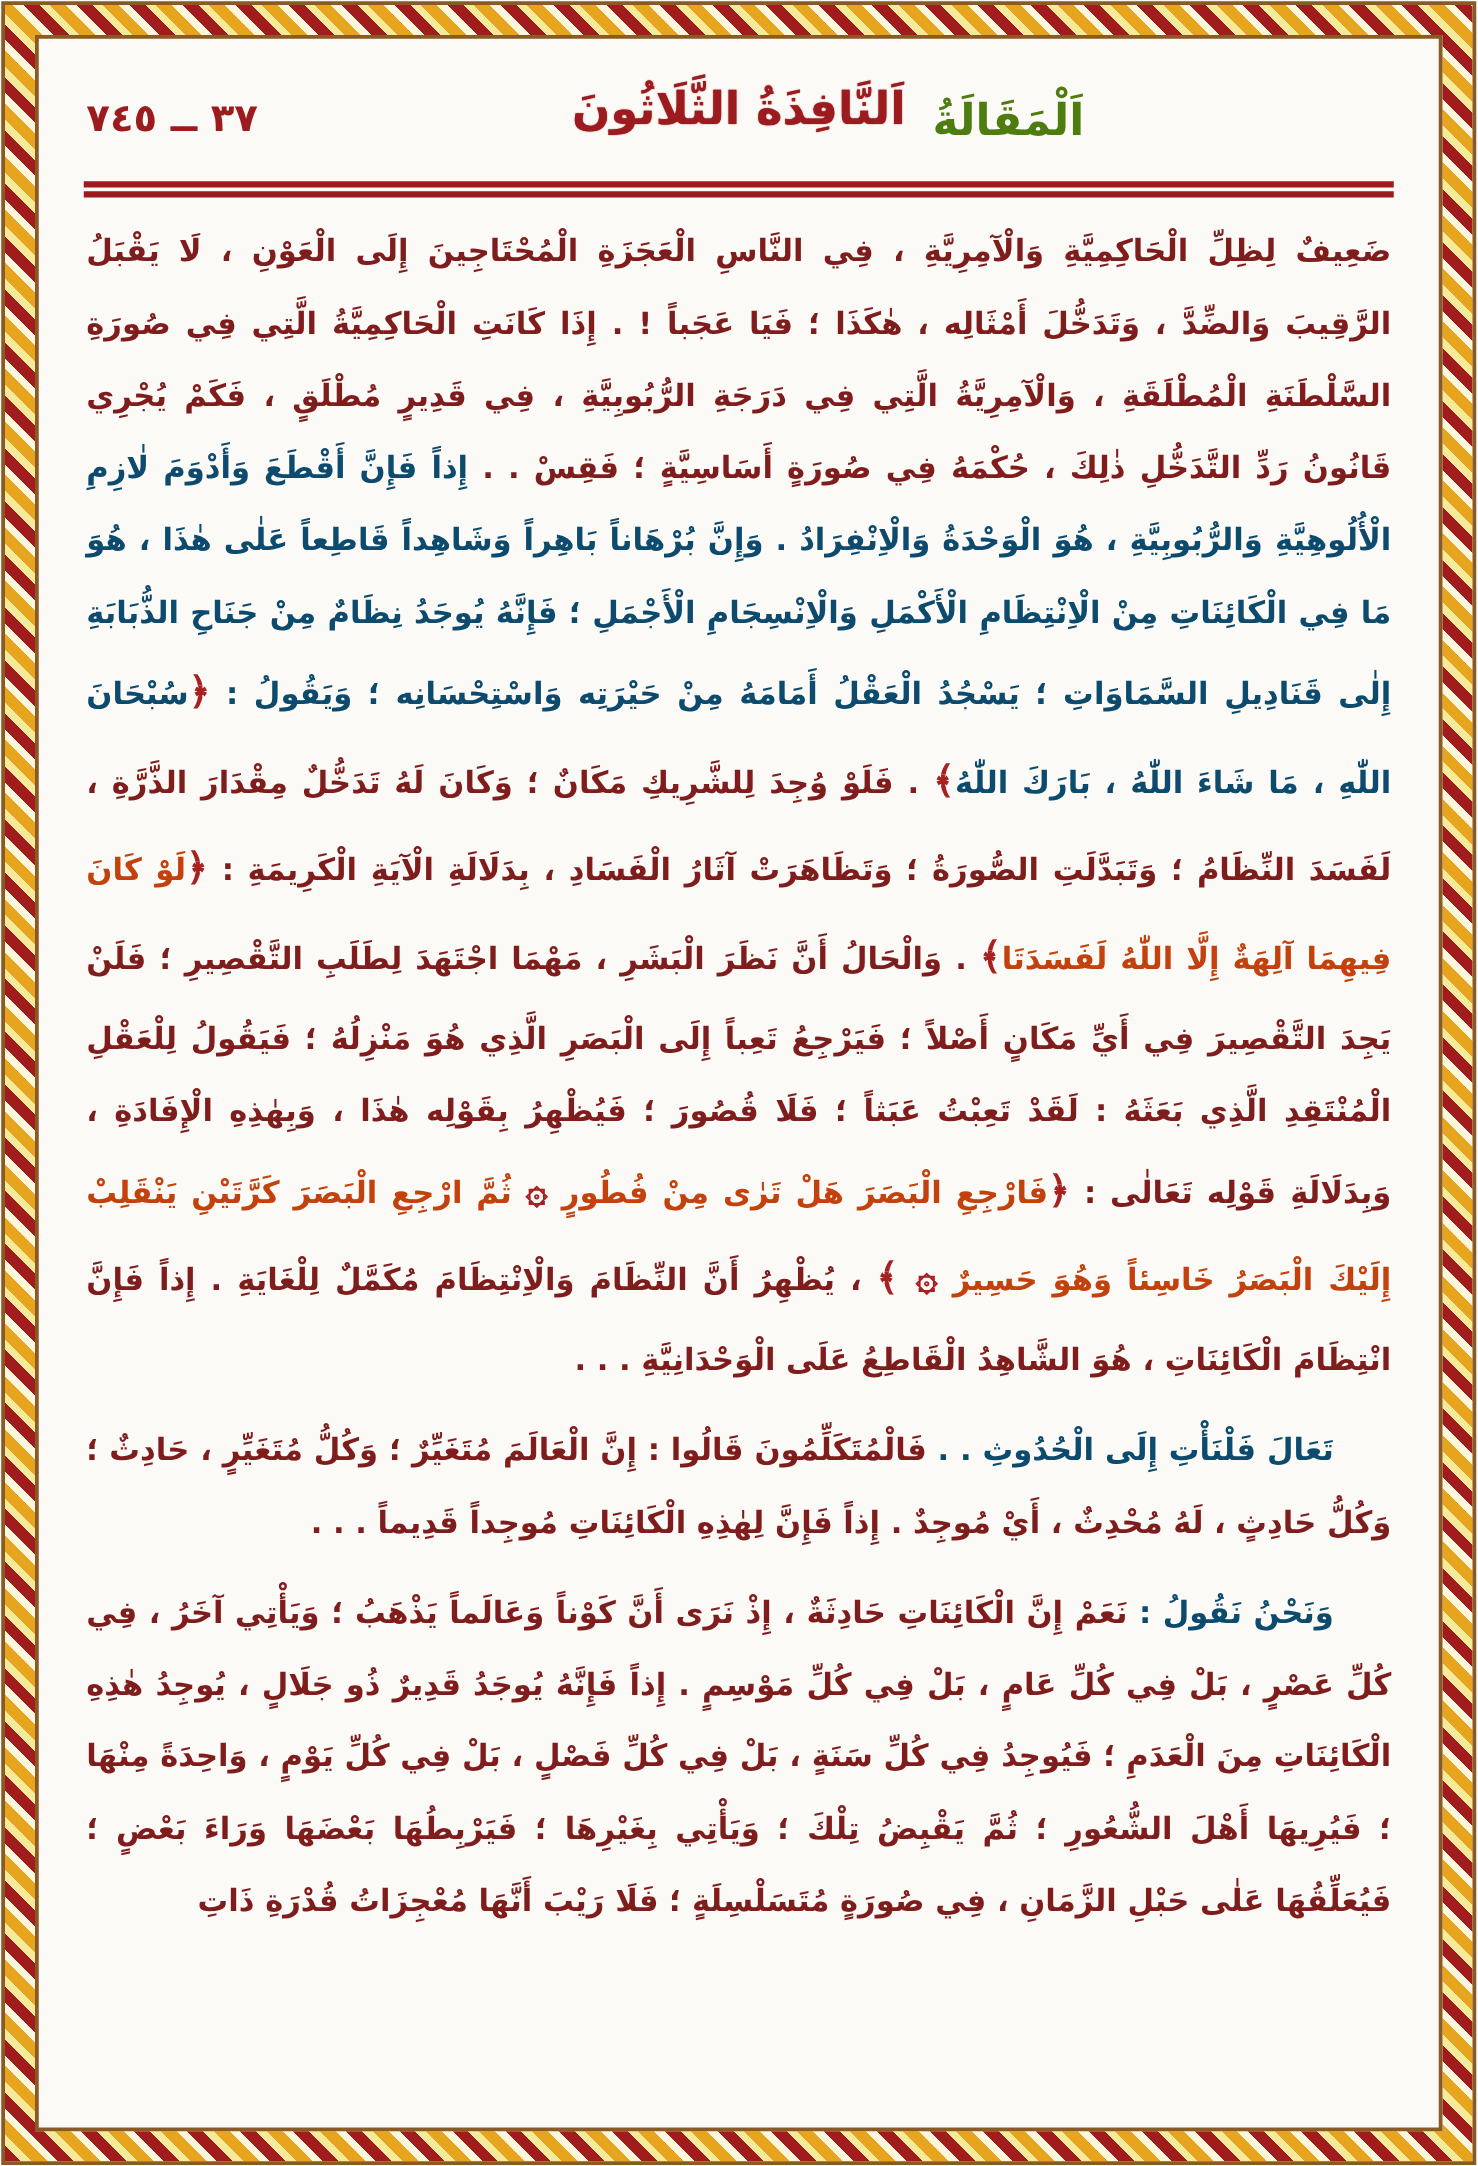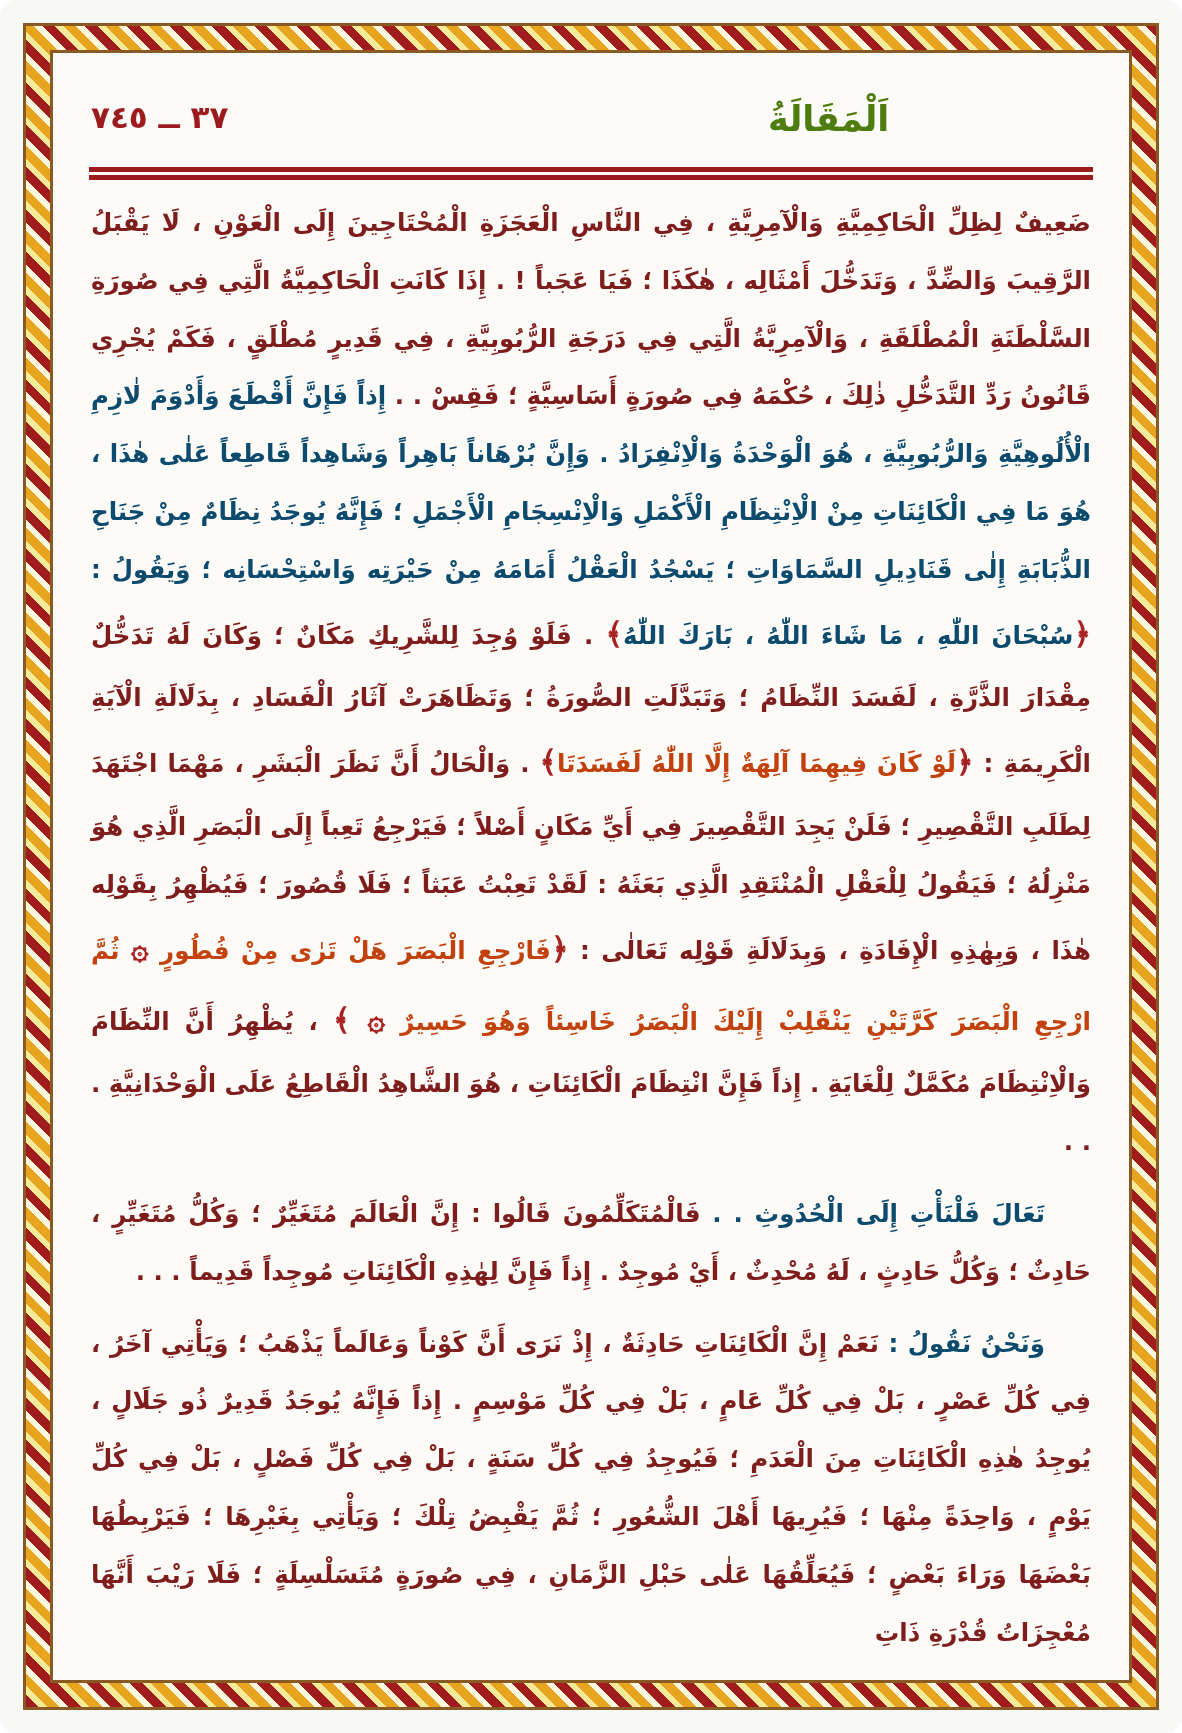--- a/index.html
+++ b/index.html
@@ -1,18 +1,18 @@
 <!DOCTYPE html>
 <html lang="ar" dir="rtl"><head>
 <meta charset="utf-8">
 <style>
   html,body{margin:0;padding:0;background:#ffffff;}
   .sheet{
     width:1182px;height:1733px;box-sizing:border-box;
-    background:#f8f8f6;padding:23px;
+    background:#f8f8f6;padding:1px;
     font-family:"DejaVu Sans",sans-serif;
     border-radius:16px;
   }
   .frame{
     height:100%;box-sizing:border-box;
     border:3px solid #8a5a25;
     padding:24px;
     background:
       repeating-linear-gradient(45deg,
         #a11d1d 0 9px,
@@ -69,20 +69,21 @@
 <body>
 
 <div class="sheet">
   <div class="frame">
     <div class="page">
 
       <div class="header">
         <div class="page-num">٣٧ ــ ٧٤٥</div>
         <div class="title-wrap">
           <span class="ghost-title">اَلْمَقَالَةُ</span>
+          <span class="page-title">اَلنَّافِذَةُ الثَّلَاثُونَ</span>
         </div>
       </div>
 
       <div class="rule"></div>
 
       <div class="body-text">
           <p class="para"><span class="seg-k">ضَعِيفٌ لِظِلِّ الْحَاكِمِيَّةِ وَالْآمِرِيَّةِ ، فِي النَّاسِ الْعَجَزَةِ الْمُحْتَاجِينَ إِلَى الْعَوْنِ ، لَا يَقْبَلُ الرَّقِيبَ وَالضِّدَّ ، وَتَدَخُّلَ أَمْثَالِه ، هٰكَذَا ؛ فَيَا عَجَباً ! . إِذَا كَانَتِ الْحَاكِمِيَّةُ الَّتِي فِي صُورَةِ السَّلْطَنَةِ الْمُطْلَقَةِ ، وَالْآمِرِيَّةُ الَّتِي فِي دَرَجَةِ الرُّبُوبِيَّةِ ، فِي قَدِيرٍ مُطْلَقٍ ، فَكَمْ يُجْرِي قَانُونُ رَدِّ التَّدَخُّلِ ذٰلِكَ ، حُكْمَهُ فِي صُورَةٍ أَسَاسِيَّةٍ ؛ فَقِسْ . . </span><span class="seg-r">إِذاً فَإِنَّ أَقْطَعَ وَأَدْوَمَ لٰازِمِ الْأُلُوهِيَّةِ وَالرُّبُوبِيَّةِ ، هُوَ الْوَحْدَةُ وَالْاِنْفِرَادُ . وَإِنَّ بُرْهَاناً بَاهِراً وَشَاهِداً قَاطِعاً عَلٰى هٰذَا ، هُوَ مَا فِي الْكَائِنَاتِ مِنْ الْاِنْتِظَامِ الْأَكْمَلِ وَالْاِنْسِجَامِ الْأَجْمَلِ ؛ فَإِنَّهُ يُوجَدُ نِظَامٌ مِنْ جَنَاحِ الذُّبَابَةِ إِلٰى قَنَادِيلِ السَّمَاوَاتِ ؛ يَسْجُدُ الْعَقْلُ أَمَامَهُ مِنْ حَيْرَتِه وَاسْتِحْسَانِه ؛ وَيَقُولُ : </span><span class="seg-orn">﴿</span><span class="seg-r">سُبْحَانَ اللّٰهِ ، مَا شَاءَ اللّٰهُ ، بَارَكَ اللّٰهُ</span><span class="seg-orn">﴾</span><span class="seg-k"> . فَلَوْ وُجِدَ لِلشَّرِيكِ مَكَانٌ ؛ وَكَانَ لَهُ تَدَخُّلٌ مِقْدَارَ الذَّرَّةِ ، لَفَسَدَ النِّظَامُ ؛ وَتَبَدَّلَتِ الصُّورَةُ ؛ وَتَظَاهَرَتْ آثَارُ الْفَسَادِ ، بِدَلَالَةِ الْآيَةِ الْكَرِيمَةِ : </span><span class="seg-orn">﴿</span><span class="seg-b">لَوْ كَانَ فِيهِمَا آلِهَةٌ إِلَّا اللّٰهُ لَفَسَدَتَا</span><span class="seg-orn">﴾</span><span class="seg-k"> . وَالْحَالُ أَنَّ نَظَرَ الْبَشَرِ ، مَهْمَا اجْتَهَدَ لِطَلَبِ التَّقْصِيرِ ؛ فَلَنْ يَجِدَ التَّقْصِيرَ فِي أَيِّ مَكَانٍ أَصْلاً ؛ فَيَرْجِعُ تَعِباً إِلَى الْبَصَرِ الَّذِي هُوَ مَنْزِلُهُ ؛ فَيَقُولُ لِلْعَقْلِ الْمُنْتَقِدِ الَّذِي بَعَثَهُ : لَقَدْ تَعِبْتُ عَبَثاً ؛ فَلَا قُصُورَ ؛ فَيُظْهِرُ بِقَوْلِه هٰذَا ، وَبِهٰذِهِ الْإِفَادَةِ ، وَبِدَلَالَةِ قَوْلِه تَعَالٰى : </span><span class="seg-orn">﴿</span><span class="seg-b">فَارْجِعِ الْبَصَرَ هَلْ تَرٰى مِنْ فُطُورٍ </span><span class="seg-orn">۞</span><span class="seg-b"> ثُمَّ ارْجِعِ الْبَصَرَ كَرَّتَيْنِ يَنْقَلِبْ إِلَيْكَ الْبَصَرُ خَاسِئاً وَهُوَ حَسِيرٌ </span><span class="seg-orn">۞ ﴾</span><span class="seg-k"> ، يُظْهِرُ أَنَّ النِّظَامَ وَالْاِنْتِظَامَ مُكَمَّلٌ لِلْغَايَةِ . إِذاً فَإِنَّ انْتِظَامَ الْكَائِنَاتِ ، هُوَ الشَّاهِدُ الْقَاطِعُ عَلَى الْوَحْدَانِيَّةِ . . .</span></p>
           <p class="para indent"><span class="seg-r">تَعَالَ فَلْنَأْتِ إِلَى الْحُدُوثِ . . </span><span class="seg-k">فَالْمُتَكَلِّمُونَ قَالُوا : إِنَّ الْعَالَمَ مُتَغَيِّرٌ ؛ وَكُلُّ مُتَغَيِّرٍ ، حَادِثٌ ؛ وَكُلُّ حَادِثٍ ، لَهُ مُحْدِثٌ ، أَيْ مُوجِدٌ . إِذاً فَإِنَّ لِهٰذِهِ الْكَائِنَاتِ مُوجِداً قَدِيماً . . .</span></p>
           <p class="para indent"><span class="seg-r">وَنَحْنُ نَقُولُ : </span><span class="seg-k">نَعَمْ إِنَّ الْكَائِنَاتِ حَادِثَةٌ ، إِذْ نَرَى أَنَّ كَوْناً وَعَالَماً يَذْهَبُ ؛ وَيَأْتِي آخَرُ ، فِي كُلِّ عَصْرٍ ، بَلْ فِي كُلِّ عَامٍ ، بَلْ فِي كُلِّ مَوْسِمٍ . إِذاً فَإِنَّهُ يُوجَدُ قَدِيرٌ ذُو جَلَالٍ ، يُوجِدُ هٰذِهِ الْكَائِنَاتِ مِنَ الْعَدَمِ ؛ فَيُوجِدُ فِي كُلِّ سَنَةٍ ، بَلْ فِي كُلِّ فَصْلٍ ، بَلْ فِي كُلِّ يَوْمٍ ، وَاحِدَةً مِنْهَا ؛ فَيُرِيهَا أَهْلَ الشُّعُورِ ؛ ثُمَّ يَقْبِضُ تِلْكَ ؛ وَيَأْتِي بِغَيْرِهَا ؛ فَيَرْبِطُهَا بَعْضَهَا وَرَاءَ بَعْضٍ ؛ فَيُعَلِّقُهَا عَلٰى حَبْلِ الزَّمَانِ ، فِي صُورَةٍ مُتَسَلْسِلَةٍ ؛ فَلَا رَيْبَ أَنَّهَا مُعْجِزَاتُ قُدْرَةِ ذَاتِ</span></p>
         </div>

